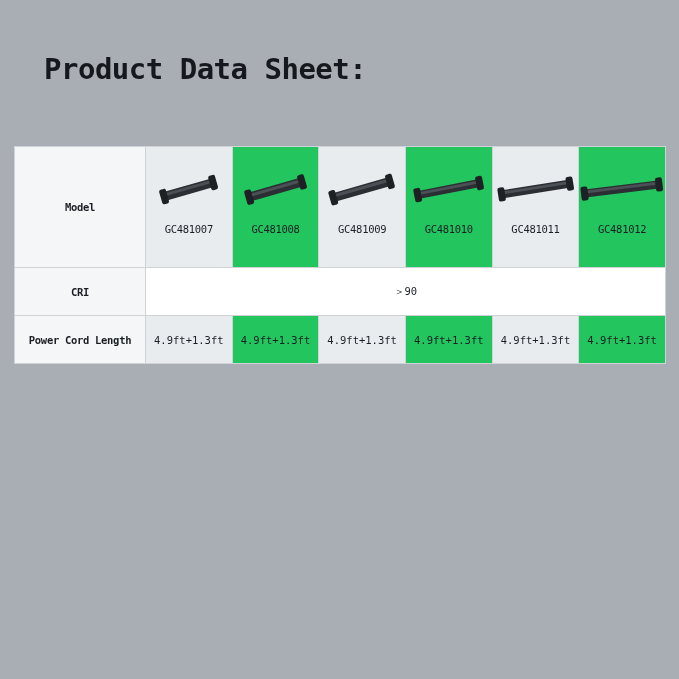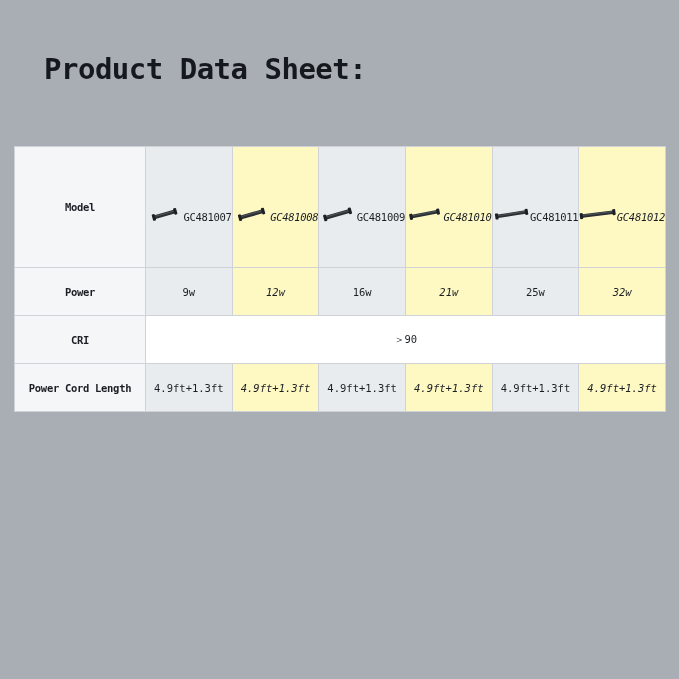--- a/index.html
+++ b/index.html
@@ -55,33 +55,31 @@
     background: #f4f6f8;
     font-weight: bold;
     font-size: 11px;
     width: 130px;
     letter-spacing: -0.3px;
   }
   td.val-a {
     background: #e9ecef;
   }
   td.val-b {
-    background: #fef9c3;
-    font-style: italic;
+    background: #22c55e;
   }
   tr.model-row td {
     height: 120px;
   }
   tr.data-row td {
     height: 47px;
   }
   .lamp-cell {
     display: flex;
-    flex-direction: row;
-    align-items: center;
+    flex-direction: column;
     justify-content: flex-start;
     height: 120px;
     box-sizing: border-box;
     padding-top: 16px;
   }
   .lamp-img {
     height: 56px;
     width: 86px;
     display: block;
   }
@@ -186,29 +184,20 @@
                 <rect x="7" y="23.3" width="72" height="2.8" rx="1.2" fill="#4a5055"></rect>
                 <rect x="2" y="19" width="7" height="14" rx="2" fill="#1d2124"></rect>
                 <rect x="77" y="19" width="7" height="14" rx="2" fill="#1d2124"></rect>
               </g>
             </svg>
             <div class="model-code">GC481012</div>
           </div>
         </td>
       </tr>
 
-      <tr class="data-row">
-        <td class="label">Power</td>
-        <td class="val-a">9w</td>
-        <td class="val-b">12w</td>
-        <td class="val-a">16w</td>
-        <td class="val-b">21w</td>
-        <td class="val-a">25w</td>
-        <td class="val-b">32w</td>
-      </tr>
 
 
 
 
       <tr class="data-row">
         <td class="label">CRI</td>
         <td class="span-cell" colspan="6">＞90</td>
       </tr>
 
 

